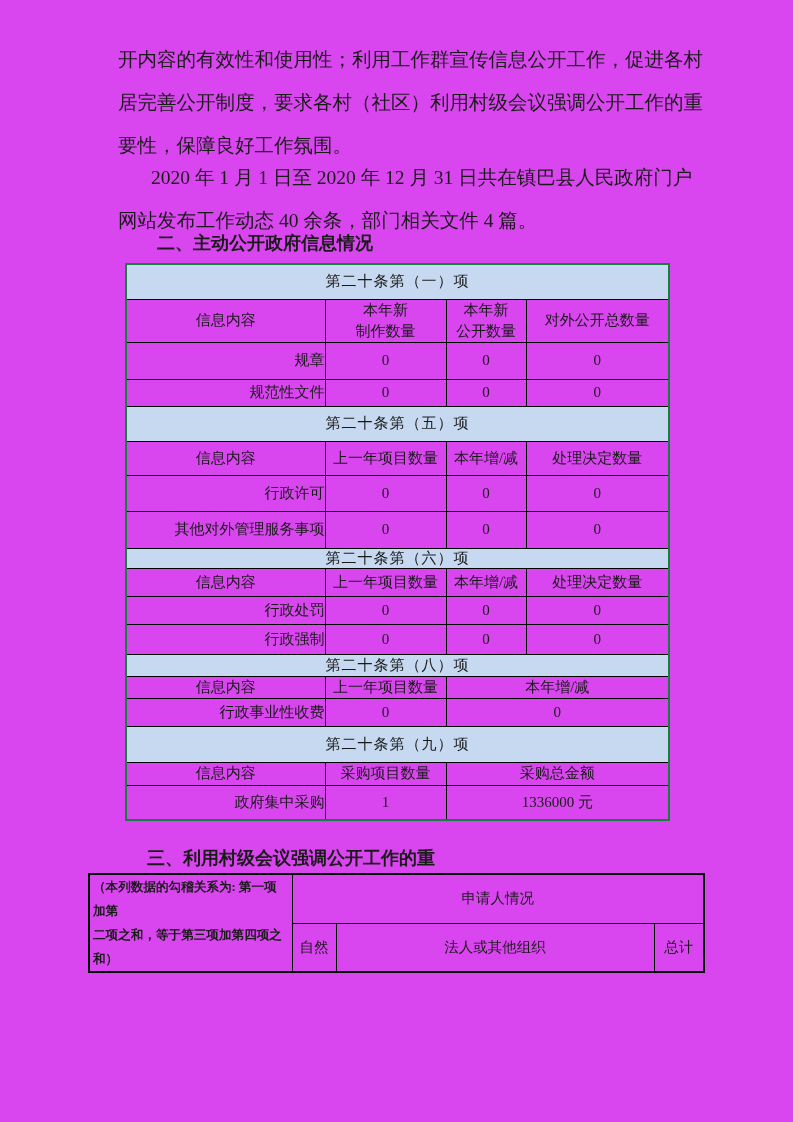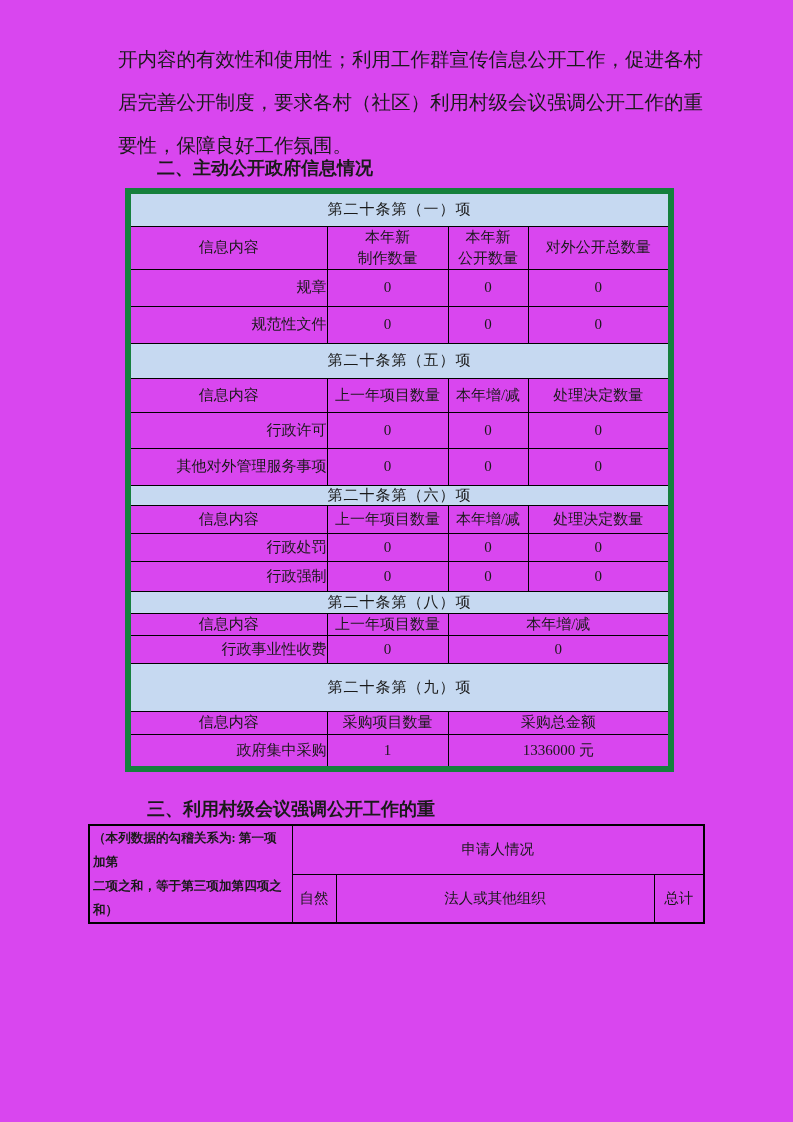--- a/index.html
+++ b/index.html
@@ -14,21 +14,21 @@
   .p2 { margin-top:-11px; }
   .p2 .line.first { text-indent:33px; }
   .doc-heading {
     font-family:"Liberation Sans","DejaVu Sans",sans-serif;
     font-weight:bold; font-size:18px; line-height:30px; white-space:nowrap;
   }
   .h2 { margin:-14px 0 0 39px; }
   .h3 { margin:22px 0 0 29px; }
 
   table { border-collapse:collapse; table-layout:fixed; }
-  .t1 { width:543px; margin:5px 0 0 7px; border:6px solid #15803d; }
+  .t1 { width:543px; margin:5px 0 0 7px; border:2px solid #15803d; }
   .t1 td {
     border:1.5px solid #000; font-size:15px; padding:0;
     vertical-align:middle; overflow:hidden;
   }
   .t1 .sec td { background:var(--blue,#c6d9f1); text-align:center; letter-spacing:1px; }
   .t1 .head td { text-align:center; white-space:pre-line; line-height:21px; }
   .t1 .lbl { text-align:right; padding-left:9px; }
   .t1 .num { text-align:center; }
 
   .t2 { width:615px; margin:0 0 0 -30px; border:2px solid #000; }
@@ -45,20 +45,24 @@
 <body style="--blue: #c6d9f1; --text: #1a1a1a;">
 
 <div class="page">
 
   <div class="para p1">
     <div class="line">开内容的有效性和使用性；利用工作群宣传信息公开工作，促进各村</div>
     <div class="line">居完善公开制度，要求各村（社区）利用村级会议强调公开工作的重</div>
     <div class="line">要性，保障良好工作氛围。</div>
   </div>
 
+  <div class="para p2">
+    <div class="line first">2020 年 1 月 1 日至 2020 年 12 月 31 日共在镇巴县人民政府门户</div>
+    <div class="line">网站发布工作动态 40 余条，部门相关文件 4 篇。</div>
+  </div>
 
   <div class="doc-heading h2">二、主动公开政府信息情况</div>
 
   <table class="t1">
     <colgroup>
       <col style="width:199px">
         <col style="width:121px">
         <col style="width:80px">
         <col style="width:143px">
     </colgroup>
@@ -74,21 +78,21 @@
         <td>本年新
 公开数量</td>
         <td>对外公开总数量</td>
       </tr>
       <tr style="height:37px">
         <td class="lbl">规章</td>
         <td class="num">0</td>
         <td class="num">0</td>
         <td class="num">0</td>
       </tr>
-      <tr style="height:37px">
+      <tr style="height:27px">
         <td class="lbl">规范性文件</td>
         <td class="num">0</td>
         <td class="num">0</td>
         <td class="num">0</td>
       </tr>
 
       <tr class="sec" style="height:35px">
         <td colspan="4">第二十条第（五）项</td>
       </tr>
       <tr class="head" style="height:34px">
@@ -139,21 +143,21 @@
         <td>信息内容</td>
         <td>上一年项目数量</td>
         <td colspan="2">本年增/减</td>
       </tr>
       <tr style="height:28px">
         <td class="lbl">行政事业性收费</td>
         <td class="num">0</td>
         <td colspan="2" class="num">0</td>
       </tr>
 
-      <tr class="sec" style="height:48px">
+      <tr class="sec" style="height:36px">
         <td colspan="4">第二十条第（九）项</td>
       </tr>
       <tr class="head" style="height:23px">
         <td>信息内容</td>
         <td>采购项目数量</td>
         <td colspan="2">采购总金额</td>
       </tr>
       <tr style="height:35px">
         <td class="lbl">政府集中采购</td>
         <td class="num">1</td>

